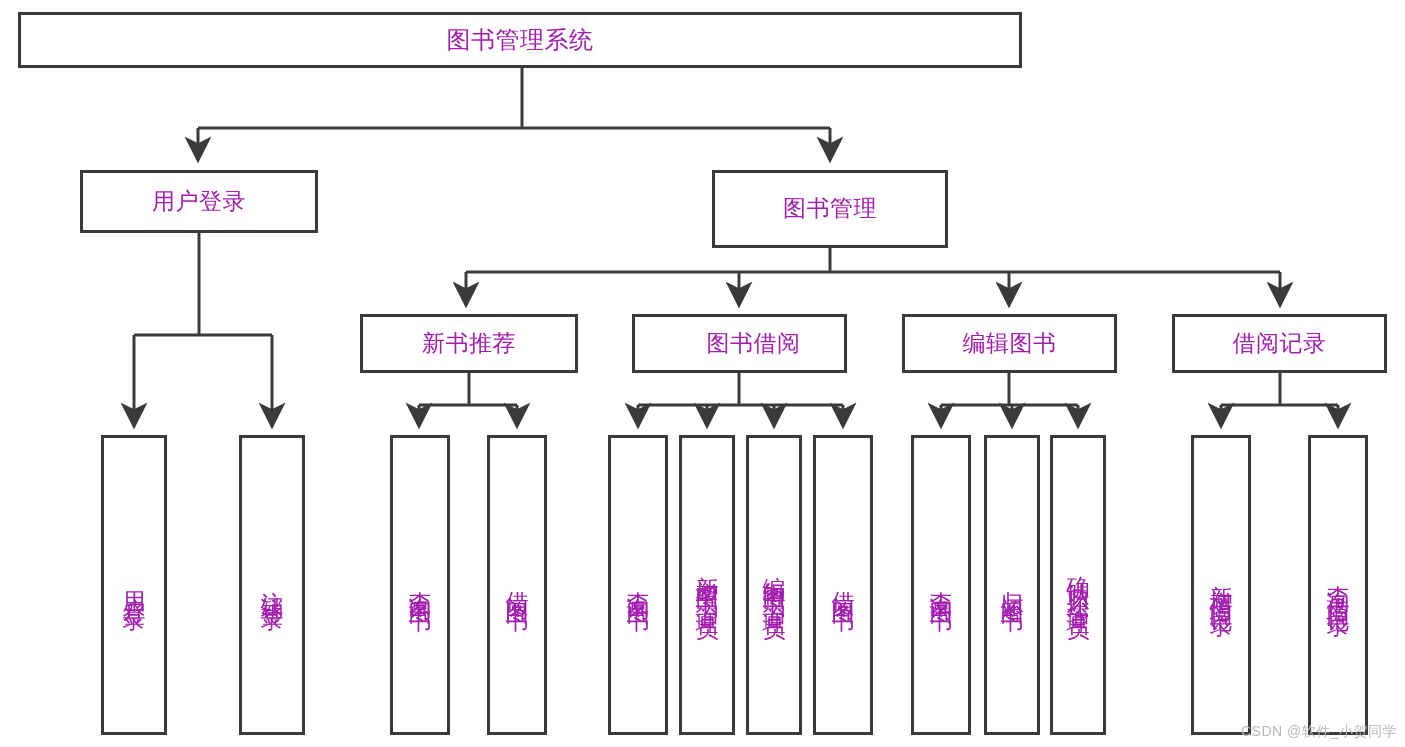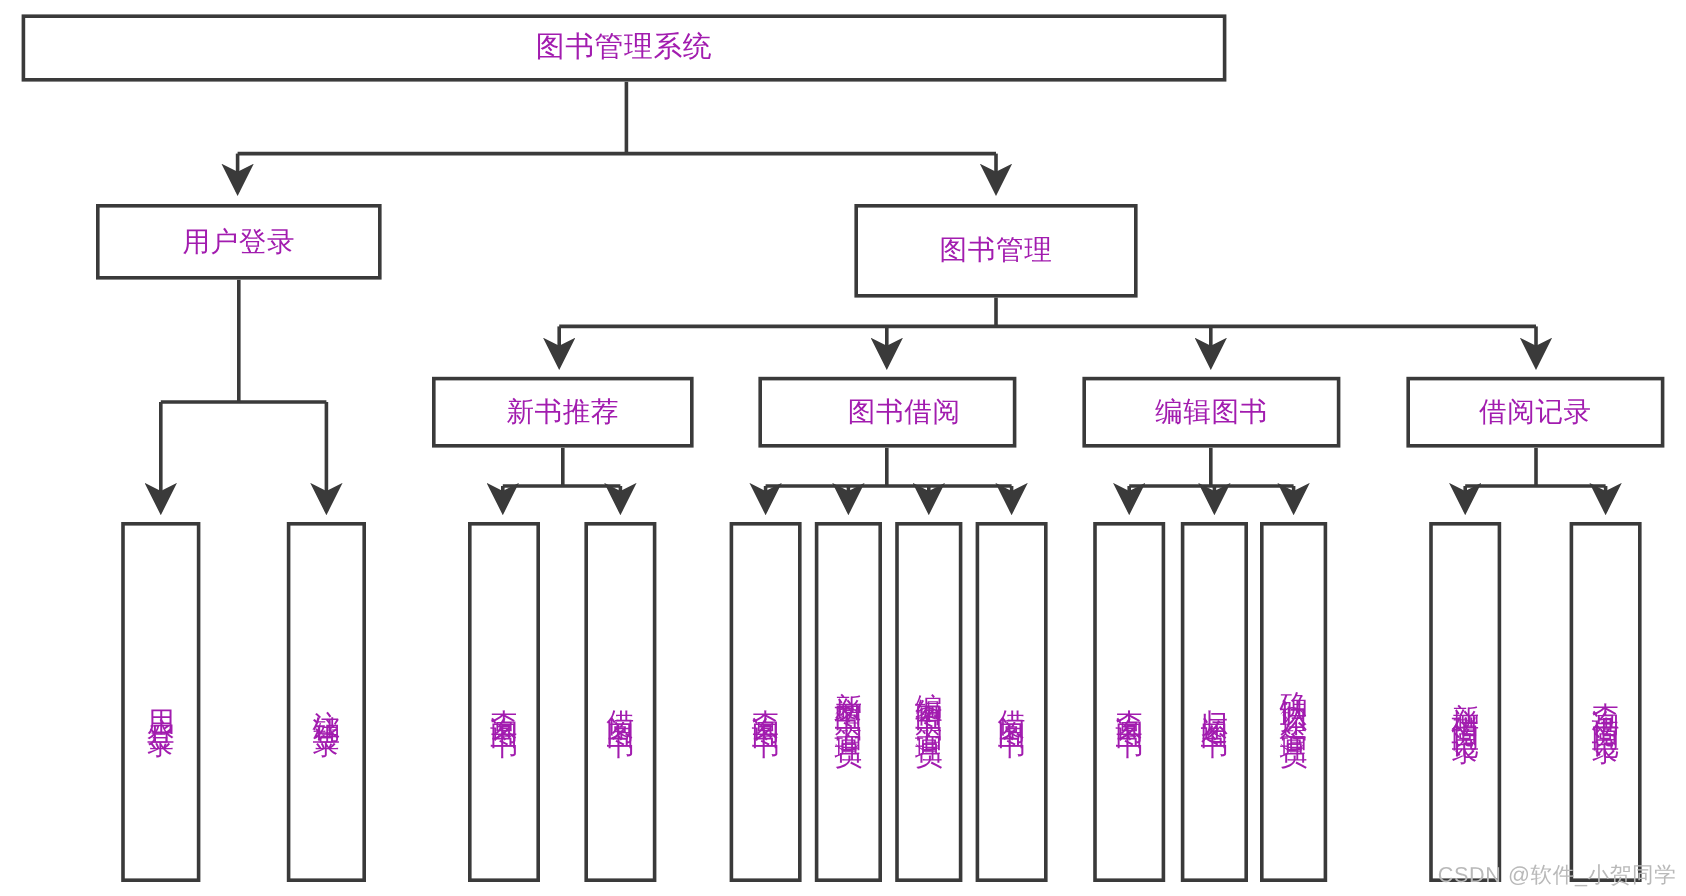--- a/index.html
+++ b/index.html
@@ -60,21 +60,21 @@
     text-orientation: upright;
     font-size: 23px;
     line-height: 1.0;
     letter-spacing: 6px;
     white-space: nowrap;
   }
   .watermark {
     position: absolute;
     right: 8px;
     bottom: 6px;
-    font-size: 18px;
+    font-size: 14px;
     color: #b9b9b9;
     letter-spacing: 0.5px;
     white-space: nowrap;
     pointer-events: none;
   }
 </style>
 </head>
 <body>
 
 <div id="canvas">

